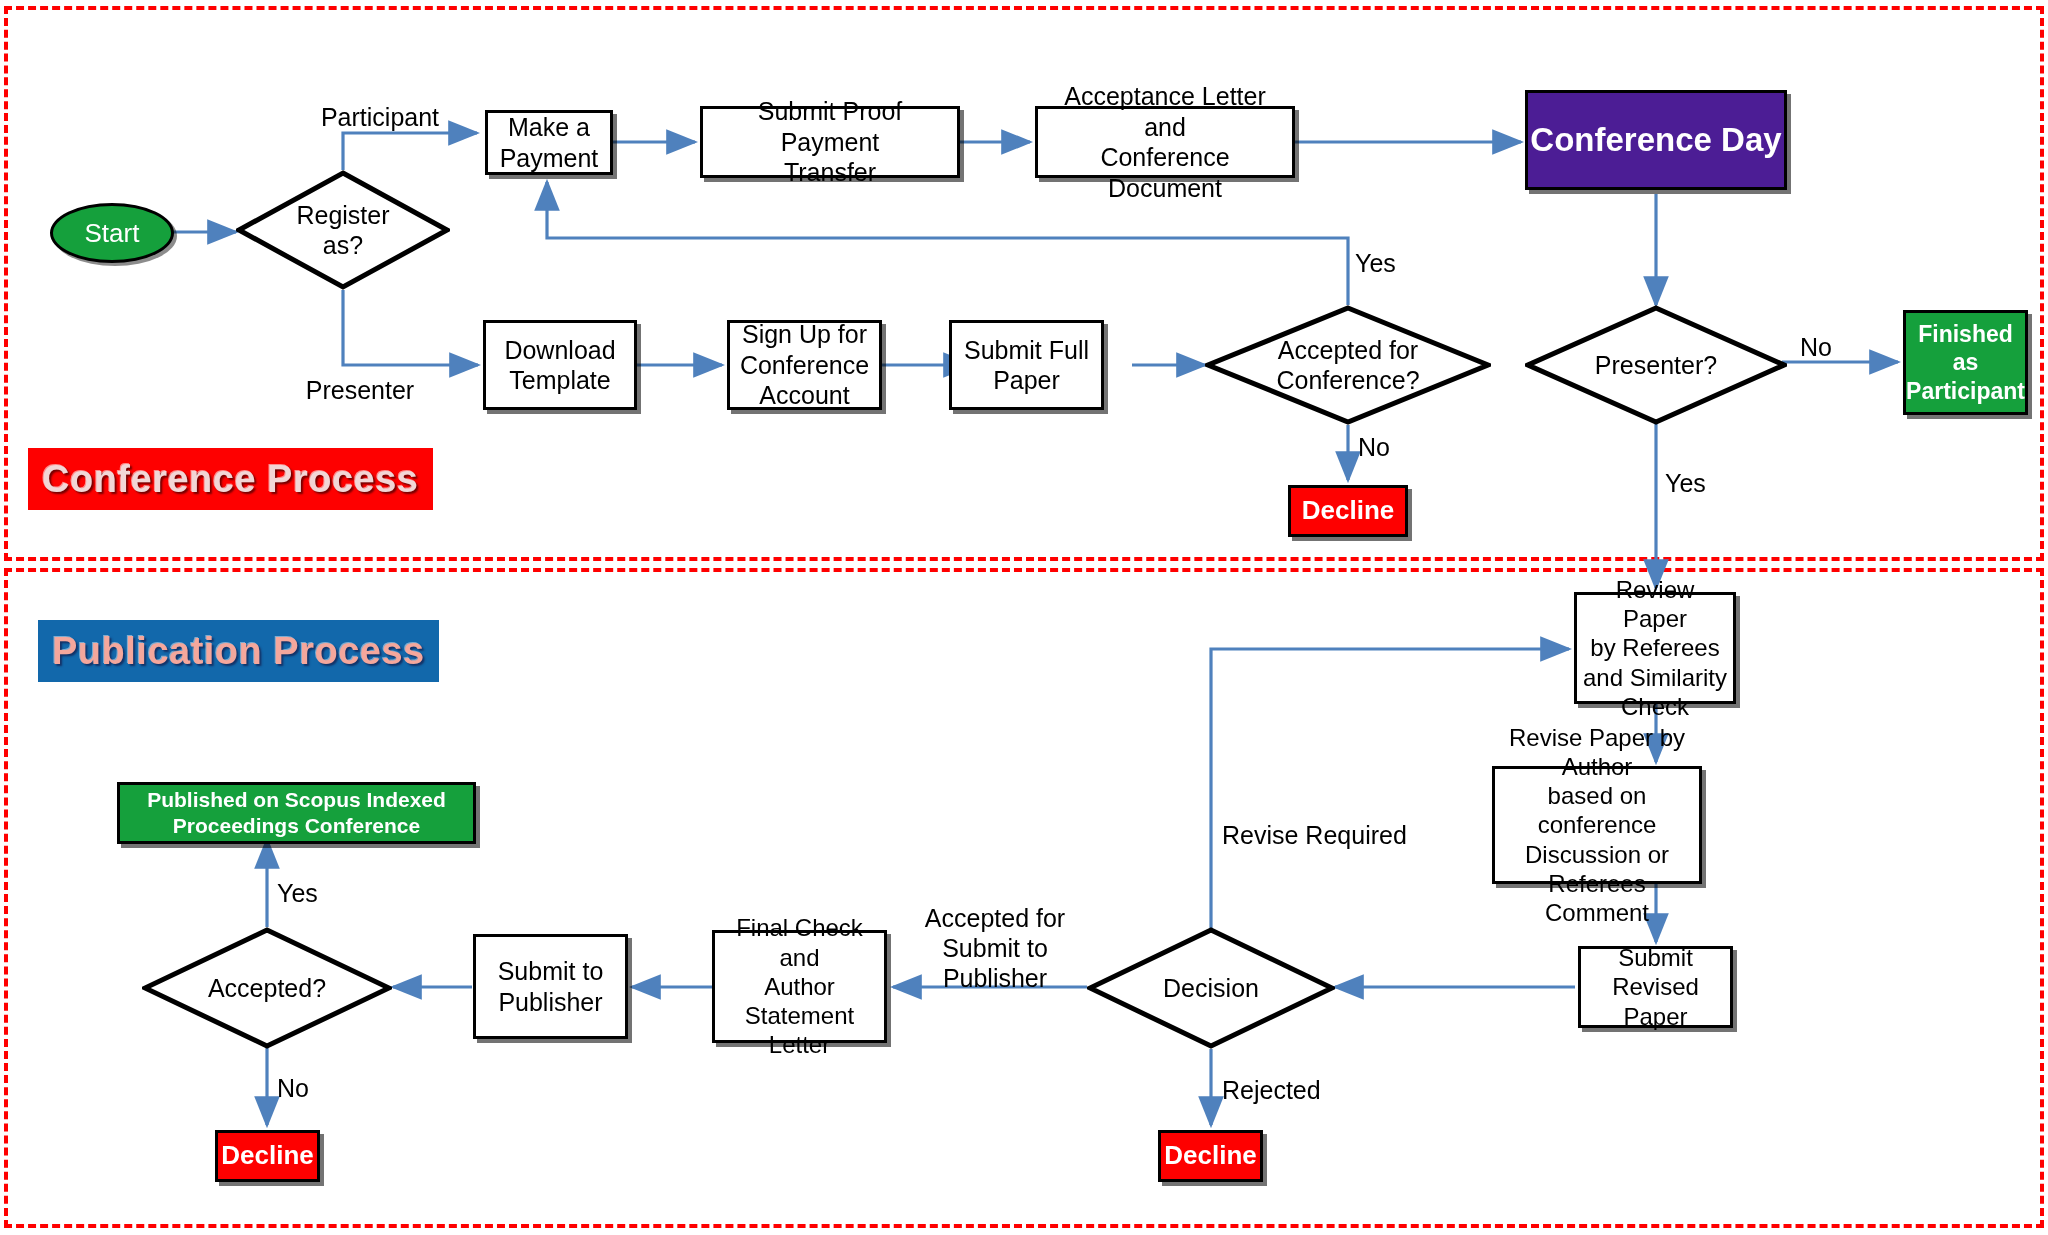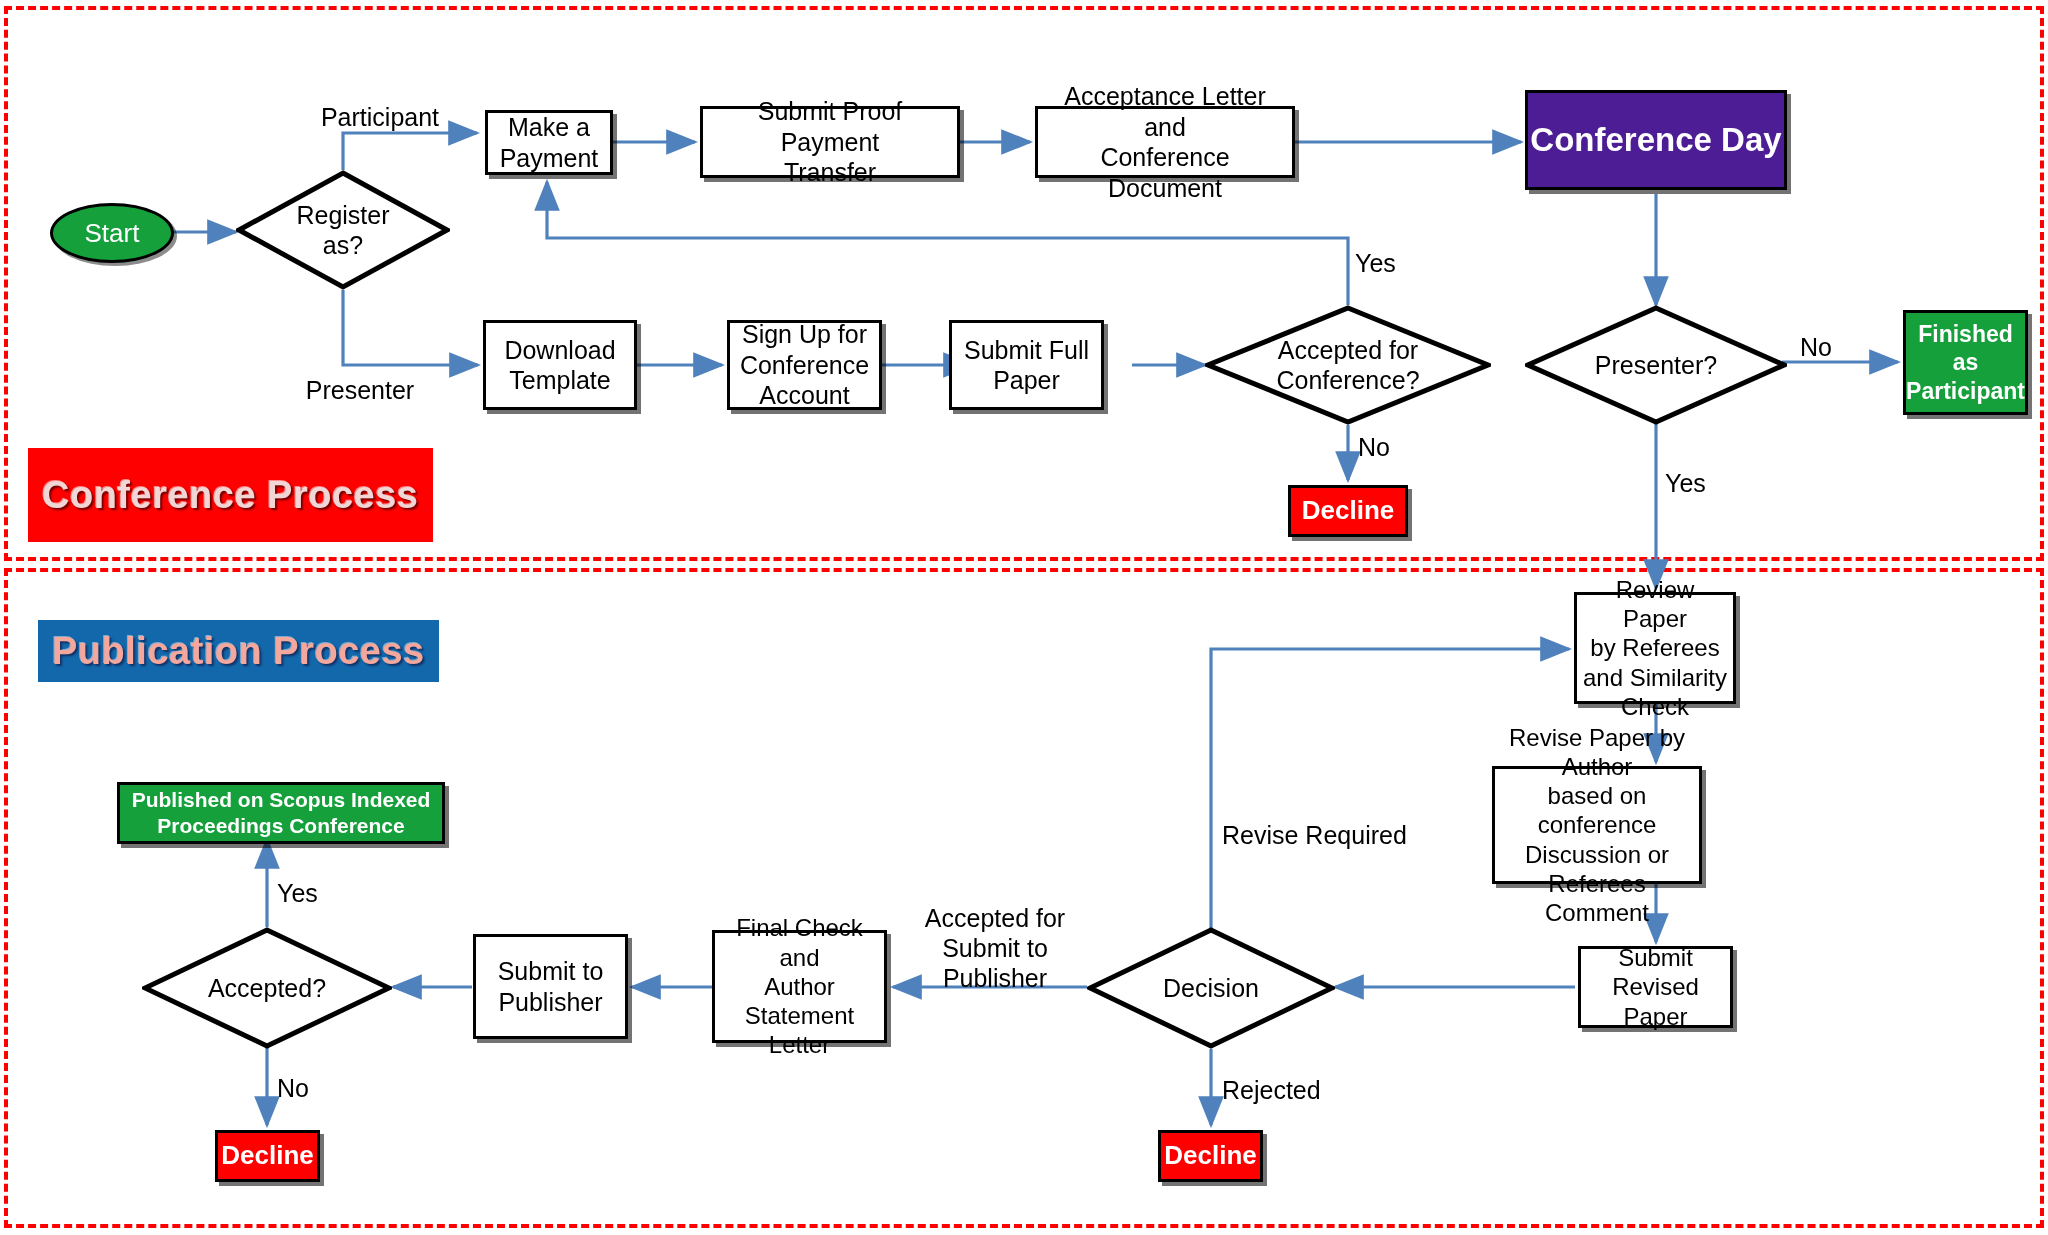--- a/index.html
+++ b/index.html
@@ -127,21 +127,21 @@
     position: absolute;
     display: flex;
     align-items: center;
     font-weight: bold;
     letter-spacing: 0.5px;
   }
   .banner-conf {
     background: #fe0000;
     color: #f2d6d6;
     font-size: 38px;
-    padding: 20px 14px;
+    padding: 4px 14px;
     text-shadow: 2px 2px 2px rgba(90,0,0,0.85), -1px -1px 0 rgba(255,255,255,0.55);
   }
   .banner-pub {
     background: #1268ab;
     color: #f4a79c;
     font-size: 38px;
     padding: 4px 14px;
     text-shadow: 2px 2px 2px rgba(20,40,90,0.85), -1px -1px 0 rgba(255,255,255,0.45);
     align-items: center;
   }
@@ -309,21 +309,21 @@
   <div class="node proc shadowed" style="left:473px; top:934px; width:155px; height:105px; white-space:pre-line;">Submit to
 Publisher</div>
 
   <div class="diamond" style="left:142px; top:927px; width:250px; height:122px;">
     <svg width="250" height="122" viewBox="0 0 250 122" xmlns="http://www.w3.org/2000/svg">
       <polygon points="125,3 247,61 125,119 3,61" fill="#ffffff" stroke="#000000" stroke-width="5"></polygon>
     </svg>
     <div class="dlabel">Accepted?</div>
   </div>
 
-  <div class="node term-green shadowed" style="left:117px; top:782px; width:328px; height:62px; font-size:21px; white-space:pre-line;">Published on Scopus Indexed
+  <div class="node term-green shadowed" style="left:117px; top:782px; width:359px; height:62px; font-size:21px; white-space:pre-line;">Published on Scopus Indexed
 Proceedings Conference</div>
 
   <div class="node term-red shadowed" style="left:215px; top:1130px; width:105px; height:52px;">Decline</div>
 
   <div class="node term-red shadowed" style="left:1158px; top:1130px; width:105px; height:52px;">Decline</div>
 
   <div class="elabel" style="left:1222px; top:820px; width:230px; text-align:left;">Revise Required</div>
   <div class="elabel" style="left:905px; top:903px; width:180px;">Accepted for
 Submit to
 Publisher</div>

